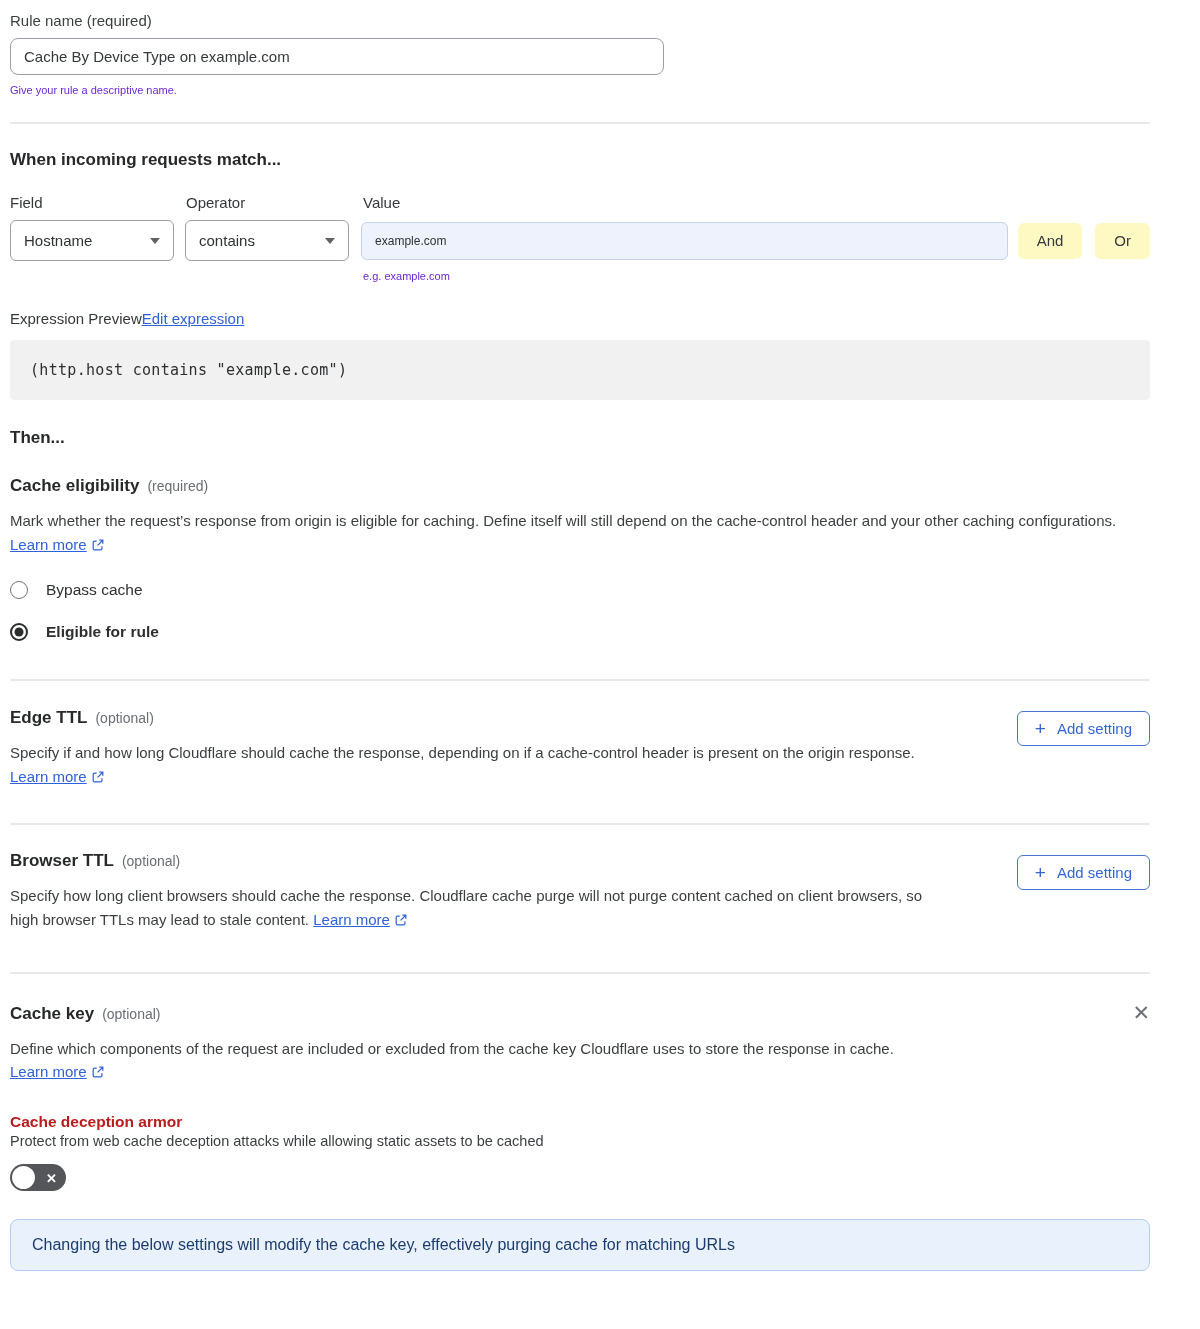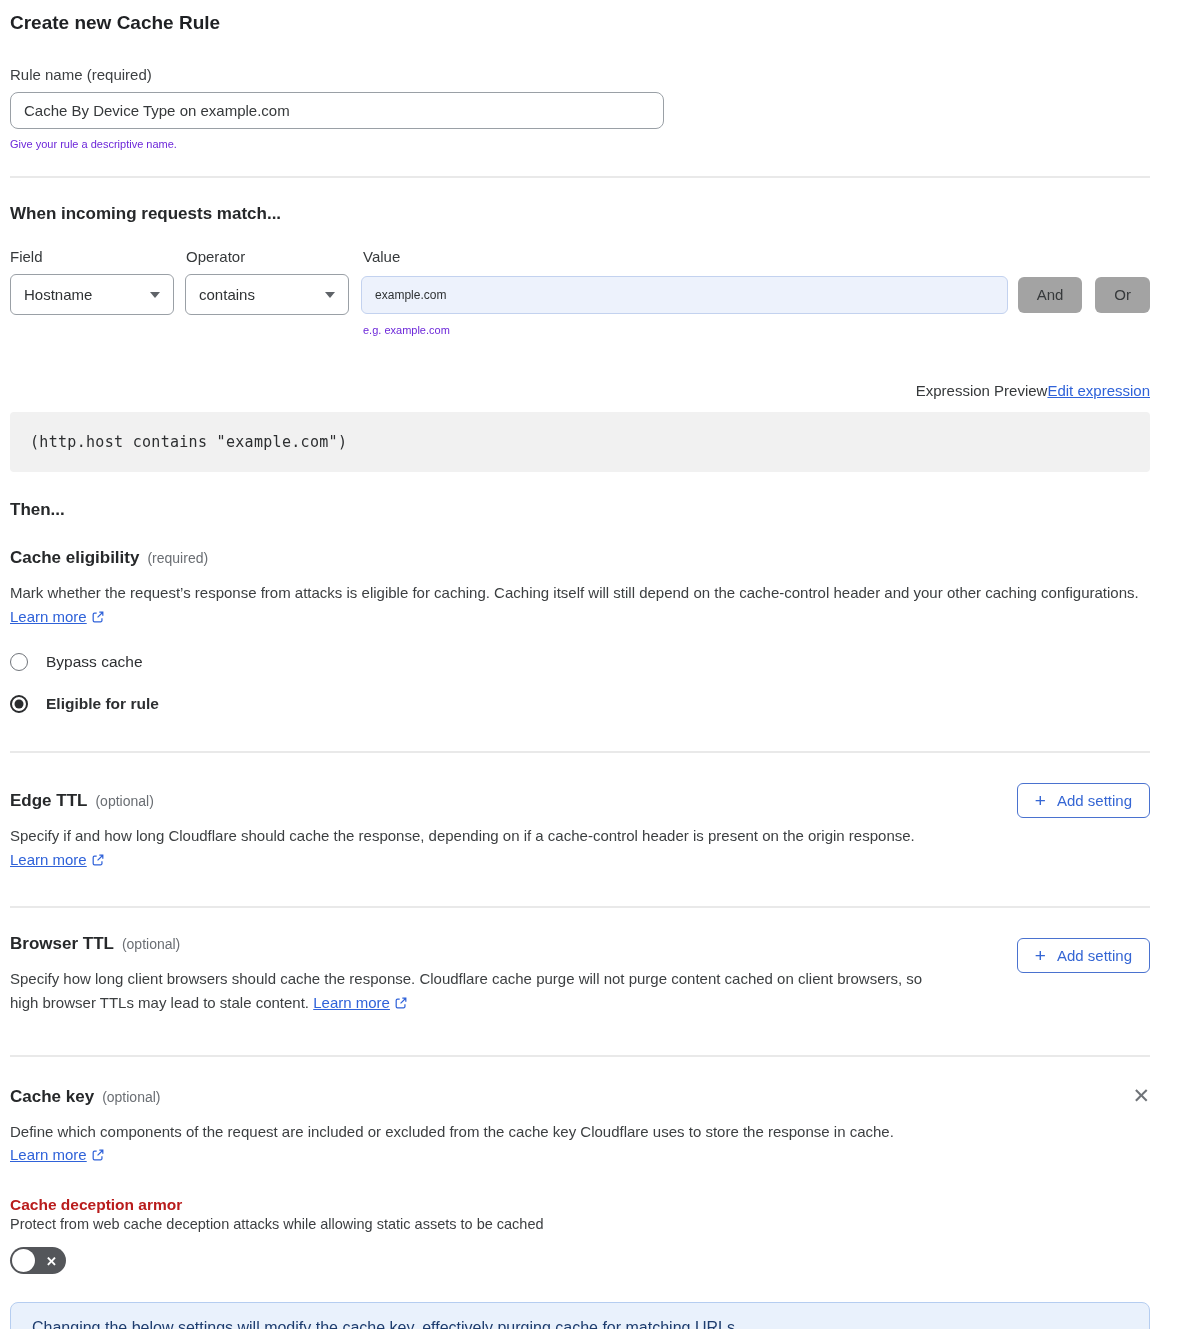--- a/index.html
+++ b/index.html
@@ -35,28 +35,28 @@
     display:flex; align-items:center; justify-content:space-between;
     padding:0 13px; font-size:15px; color:#2f3234; cursor:pointer; width:165px;
   }
   .caret { width:0; height:0; border-left:5px solid transparent; border-right:5px solid transparent; border-top:6px solid #5f6368; }
   .value-input {
     width:651px; height:38px; border:1px solid #c3d2ef; border-radius:6px;
     background:#edf2fc; padding:0 13px; font-size:12px; color:#2f3234;
     font-family:"Liberation Sans", sans-serif; outline:none;
   }
   .btn-gray {
-    height:36px; border:none; border-radius:6px; background:#a3a3a3;
+    height:36px; border:none; border-radius:6px; background:#fef9c3;
     color:#36393b; font-size:15px; padding:0 19px; cursor:pointer;
     font-family:"Liberation Sans", sans-serif;
   }
   .gap11 { width:11px; flex:none; } .gap12 { width:12px; flex:none; }
   .gap10 { width:10px; flex:none; } .gap13 { width:13px; flex:none; }
 
-  .expr-row { display:flex; justify-content:flex-end; align-items:flex-end; margin-top:46px; }
+  .expr-row { display:flex; justify-content:flex-start; align-items:flex-end; margin-top:28px; }
   a.link { color:#2f62d9; text-decoration:underline; cursor:pointer; font-size:15px; }
   .code-block {
     margin-top:13px; background:#f1f1f1; border-radius:4px; height:60px;
     display:flex; align-items:center; padding:0 20px;
     font-family:"DejaVu Sans Mono", monospace; font-size:15px; color:#2d2f31;
     letter-spacing:0.3px;
   }
 
   .then-heading { font-size:17px; font-weight:700; margin:28px 0 0 0; color:#26282a; }
 
@@ -114,21 +114,20 @@
   .banner {
     margin-top:28px; background:#e9f1fc; border:1px solid #b5cdf0; border-radius:8px;
     padding:16px 21px; color:#1d3c6e; font-size:16px;
   }
 </style>
 </head>
 <body>
 
 <div class="page">
 
-  <h1 class="page-title">Create new Cache Rule</h1>
 
   
   <div class="form-label">Rule name (required)</div>
   <input class="text-input" type="text" value="Cache By Device Type on example.com" style="">
   <div class="help-text">Give your rule a descriptive name.</div>
 
   <hr class="divider">
 
   
   <h2 class="section-heading">When incoming requests match...</h2>
@@ -166,42 +165,42 @@
   <div class="code-block">(http.host contains "example.com")</div>
 
   
   <h2 class="then-heading">Then...</h2>
 
   
   <div class="sub-title-row">
     <span class="sub-title">Cache eligibility</span>
     <span class="badge-opt">(required)</span>
   </div>
-  <p class="desc"><span>Mark whether the request’s response from attacks is eligible for caching. Caching itself will still depend on the cache-control header and your other caching configurations.</span>
+  <p class="desc"><span>Mark whether the request’s response from origin is eligible for caching. Define itself will still depend on the cache-control header and your other caching configurations.</span>
     <a class="link">Learn more</a><svg class="ext-icon" width="14" height="14" viewBox="0 0 16 16">
         <path d="M6.5 3.5H4A1.5 1.5 0 0 0 2.5 5v7A1.5 1.5 0 0 0 4 13.5h7a1.5 1.5 0 0 0 1.5-1.5V9.5" stroke="currentColor" fill="none" stroke-width="1.4"></path>
         <path d="M9.5 2.5h4v4M13.2 2.8L7.5 8.5" stroke="currentColor" fill="none" stroke-width="1.4"></path>
       </svg>
   </p>
 
   <div class="radio-row">
     <span class="radio-outer"></span>
     <span class="radio-label">Bypass cache</span>
   </div>
   <div class="radio-row checked">
     <span class="radio-outer"></span>
     <span class="radio-label">Eligible for rule</span>
   </div>
 
   <hr class="divider" style="margin-top:38px;">
 
   
   <div class="section-row">
     <div class="section-text">
-      <div class="sub-title-row" style="margin-top:12px;">
+      <div class="sub-title-row" style="margin-top:1px;">
         <span class="sub-title">Edge TTL</span>
         <span class="badge-opt">(optional)</span>
       </div>
       <p class="desc"><span>Specify if and how long Cloudflare should cache the response, depending on if a cache-control header is present on the origin response.</span>
         <a class="link">Learn more</a><svg class="ext-icon" width="14" height="14" viewBox="0 0 16 16">
             <path d="M6.5 3.5H4A1.5 1.5 0 0 0 2.5 5v7A1.5 1.5 0 0 0 4 13.5h7a1.5 1.5 0 0 0 1.5-1.5V9.5" stroke="currentColor" fill="none" stroke-width="1.4"></path>
             <path d="M9.5 2.5h4v4M13.2 2.8L7.5 8.5" stroke="currentColor" fill="none" stroke-width="1.4"></path>
           </svg>
       </p>
     </div>

